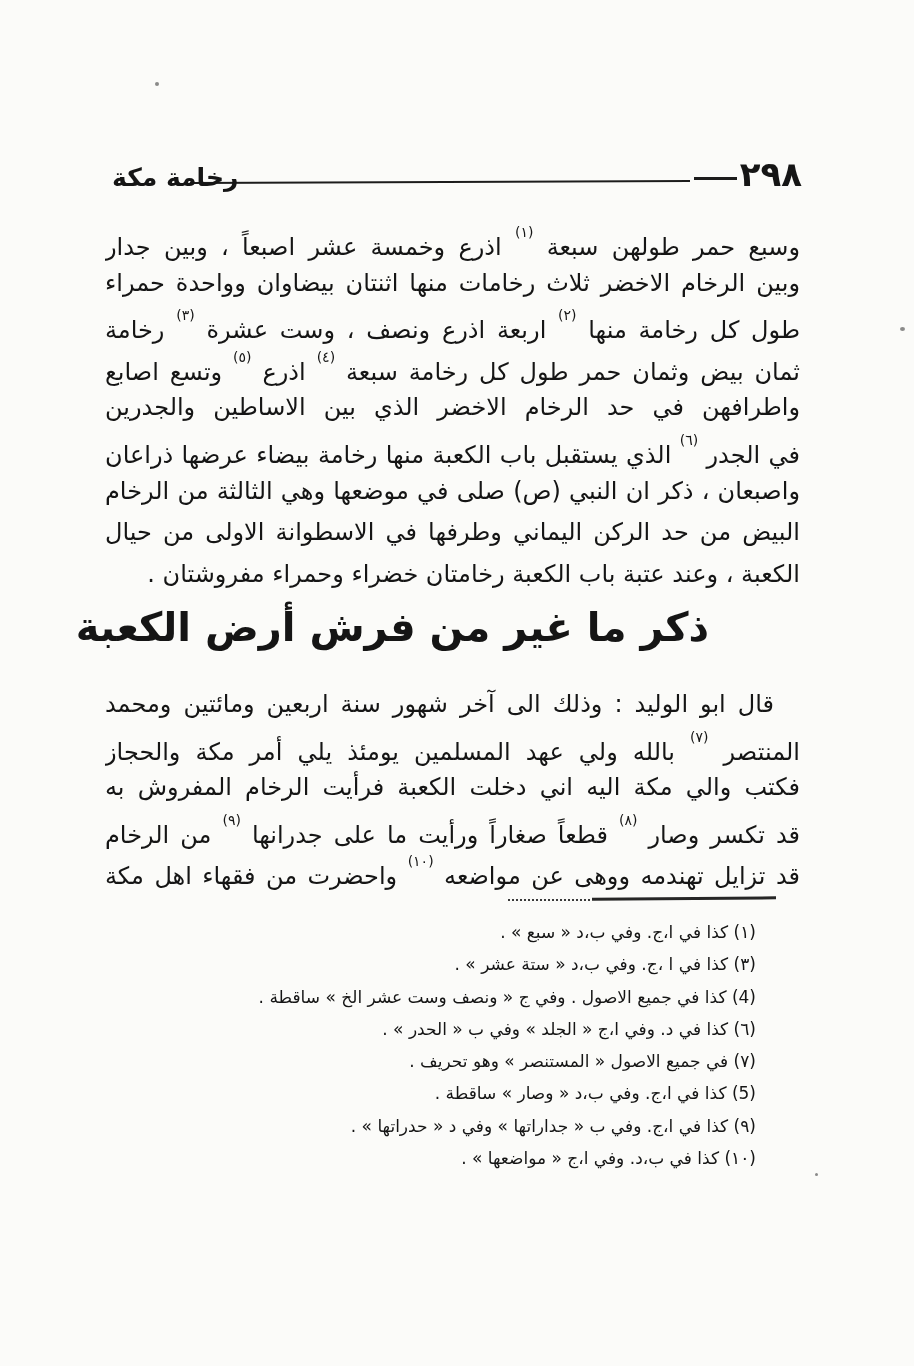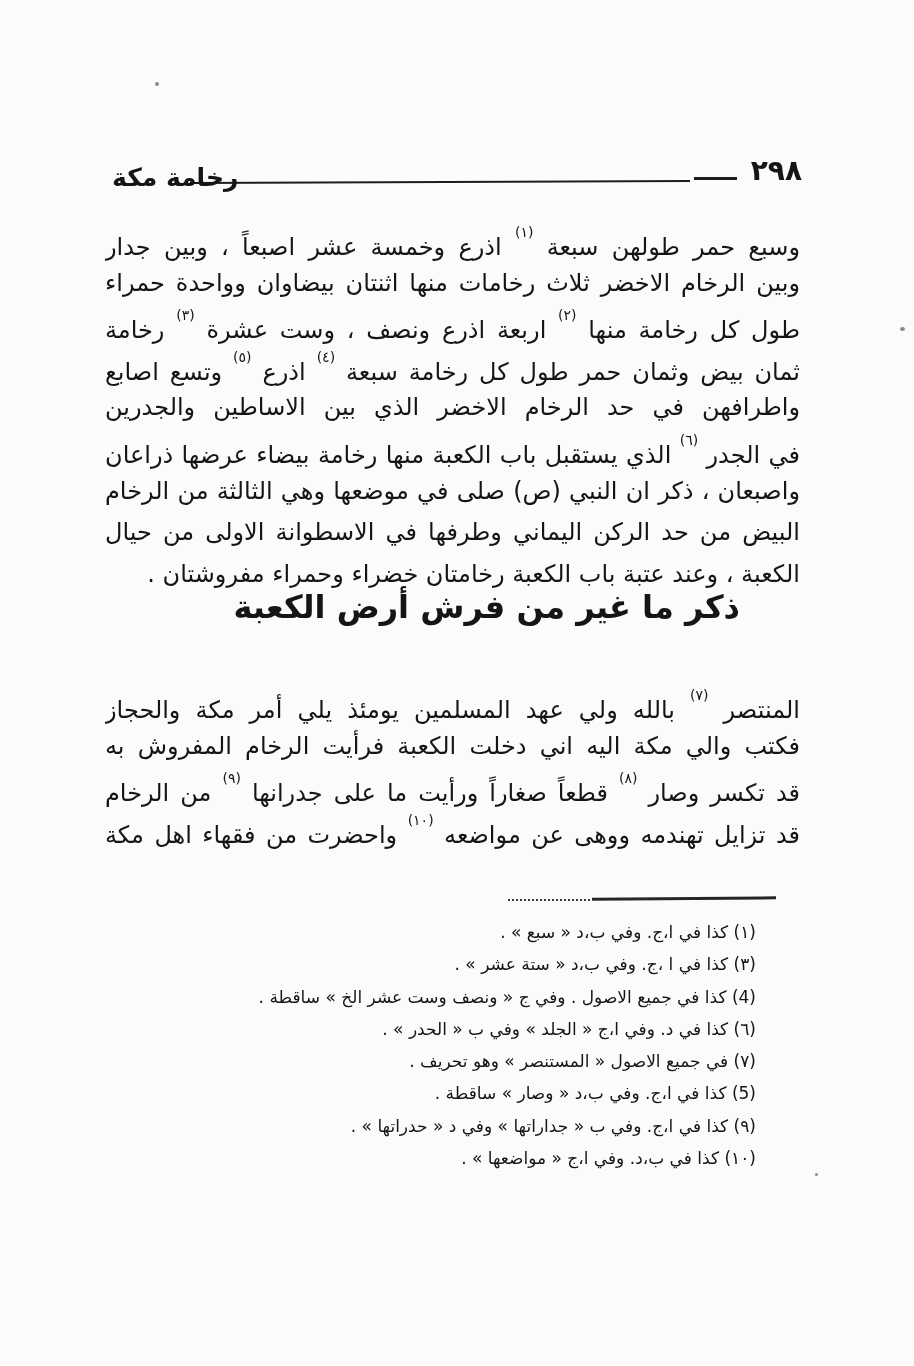--- a/index.html
+++ b/index.html
@@ -3,39 +3,39 @@
 <meta charset="utf-8">
 <style>
   html,body { margin:0; padding:0; background:#e8e8e6; }
   .page {
     position:relative; width:914px; height:1366px; margin:0 auto;
     background:#fbfbf9; color:#151515;
     font-family:"DejaVu Sans", sans-serif;
     direction:rtl; overflow:hidden;
   }
   
-  .page-number { position:absolute; top:154px; right:112px; font-size:28px; font-weight:700; letter-spacing:1px; }
+  .page-number { position:absolute; top:154px; right:112px; font-size:34px; font-weight:700; letter-spacing:1px; }
   .book-title  { position:absolute; top:163px; left:112px; font-size:25px; font-weight:700; }
   .rule-main   { position:absolute; top:181px; left:190px; width:500px; height:2px; background:#1c1c1c; transform:rotate(-0.25deg); }
   .rule-dash   { position:absolute; top:177px; left:694px; width:43px; height:3px; background:#1c1c1c; }
   
   .para { position:absolute; left:105px; width:695px; }
   .p1 { top:221px; }
   .p2 { top:684px; }
   .tline {
     font-size:24px; line-height:41.6px; height:41.6px; overflow:hidden;
     text-align:justify; text-align-last:justify;
   }
   .tline.last  { text-align:right; text-align-last:right; }
   .tline.first { text-indent:26px; }
   sup.fn { font-size:14px; position:relative; top:-9px; font-weight:400; }
   
   .section-heading {
-    position:absolute; top:588px; left:105px; width:695px; margin:0;
-    font-size:32px; font-weight:700; transform:translateX(-60px);
+    position:absolute; top:604px; left:105px; width:695px; margin:0;
+    text-align:center; font-size:40px; font-weight:700; transform:translateX(-60px);
   }
   
   .sep-dotted { position:absolute; top:899px; left:508px; width:82px; height:0; border-top:2px dotted #3a3a3a; }
   .sep-solid  { position:absolute; top:897px; left:592px; width:184px; height:3px; background:#262626; transform:rotate(-0.4deg); }
   
   .footnotes { position:absolute; top:916px; right:158px; width:624px; }
   .fnline { font-size:17px; line-height:32.3px; height:32.3px; overflow:hidden; text-align:right; }
   
   .speck { position:absolute; background:#4d4d4d; border-radius:50%; opacity:.65; }
   .speck.s1 { left:155px; top:82px;  width:4px; height:4px; }
@@ -66,20 +66,21 @@
     <div class="tline">واطرافهن في حد الرخام الاخضر الذي بين الاساطين والجدرين واطرافهن</div>
     <div class="tline">في الجدر <sup class="fn">(٦)</sup> الذي يستقبل باب الكعبة منها رخامة بيضاء عرضها ذراعان</div>
     <div class="tline">واصبعان ، ذكر ان النبي (ص) صلى في موضعها وهي الثالثة من الرخام</div>
     <div class="tline">البيض من حد الركن اليماني وطرفها في الاسطوانة الاولى من حيال باب</div>
     <div class="tline last">الكعبة ، وعند عتبة باب الكعبة رخامتان خضراء وحمراء مفروشتان .</div>
   </section>
 
   <h2 class="section-heading">ذكر ما غير من فرش أرض الكعبة</h2>
 
   <section class="para p2">
+    <div class="tline first">قال ابو الوليد : وذلك الى آخر شهور سنة اربعين ومائتين ومحمد</div>
     <div class="tline">المنتصر <sup class="fn">(٧)</sup> بالله ولي عهد المسلمين يومئذ يلي أمر مكة والحجاز وغيرهما ،</div>
     <div class="tline">فكتب والي مكة اليه اني دخلت الكعبة فرأيت الرخام المفروش به ارضها</div>
     <div class="tline">قد تكسر وصار <sup class="fn">(٨)</sup> قطعاً صغاراً ورأيت ما على جدرانها <sup class="fn">(٩)</sup> من الرخام</div>
     <div class="tline">قد تزايل تهندمه ووهى عن مواضعه <sup class="fn">(١٠)</sup> واحضرت من فقهاء اهل مكة</div>
   </section>
 
   <div class="sep-dotted"></div>
   <div class="sep-solid"></div>
 
   <section class="footnotes">

